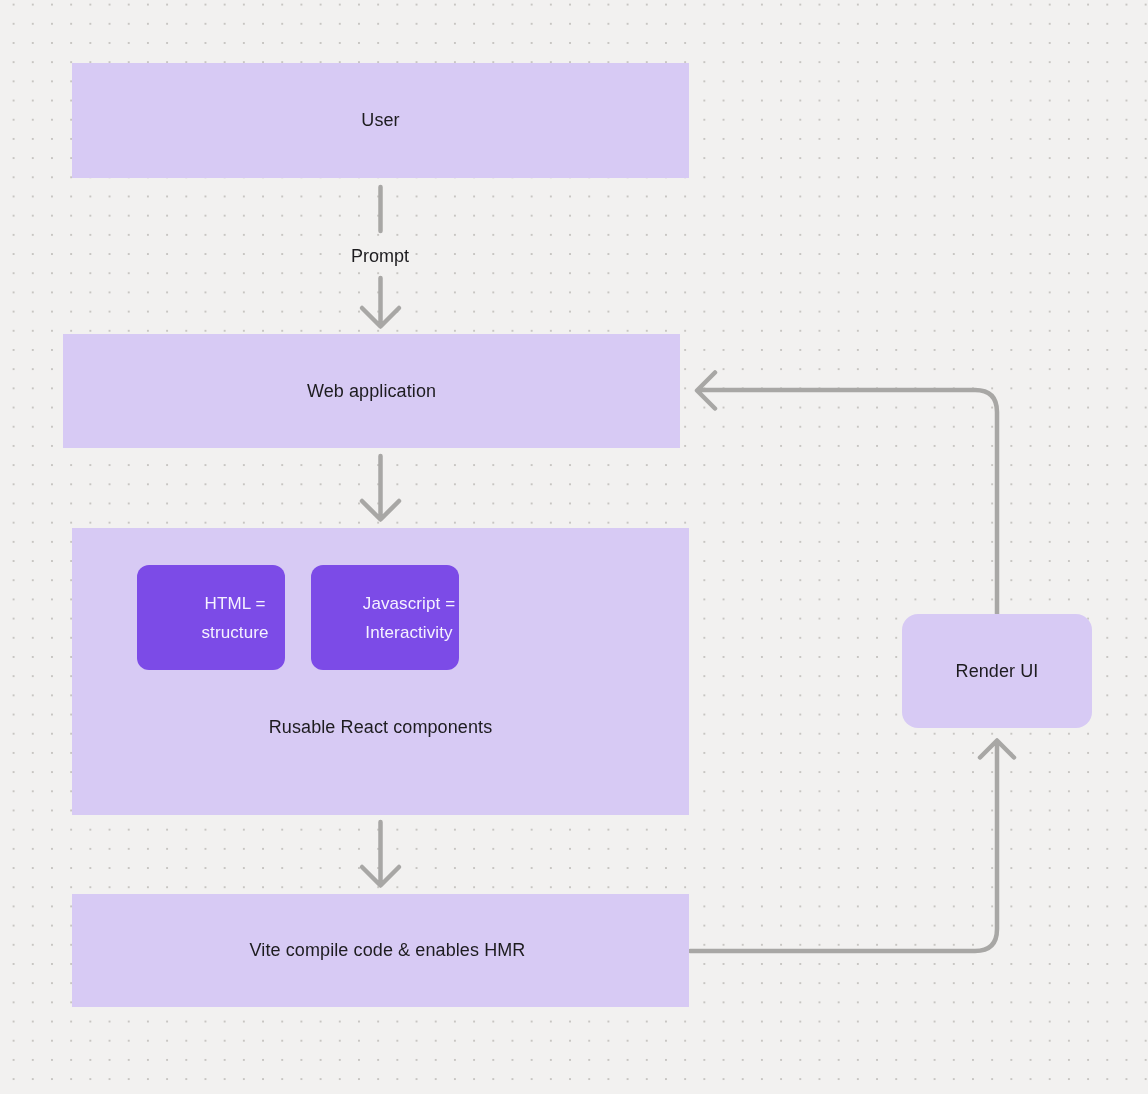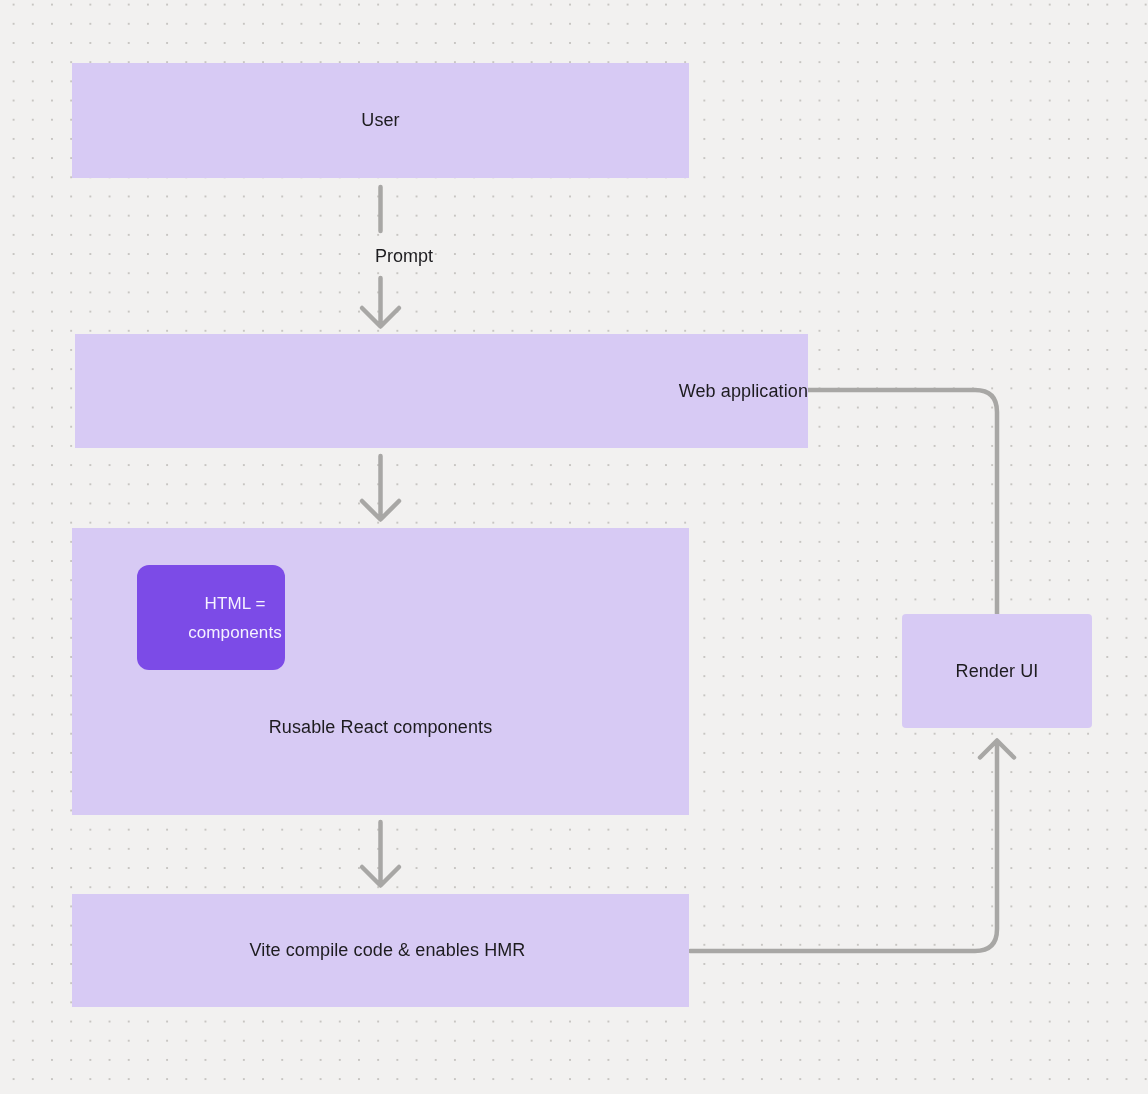--- a/index.html
+++ b/index.html
@@ -46,24 +46,24 @@
     align-items: center;
     justify-content: center;
     background: var(--accent-light);
     border-radius: 0;
     color: var(--text-color);
     font-size: 18px;
     letter-spacing: 0.1px;
   }
 
   .node-user          { left: 72px;  top: 63px;  width: 617px; height: 115px; }
-  .node-webapp        { left: 75px;  top: 334px; width: 733px; height: 114px; justify-content: flex-end; }
+  .node-webapp        { left: 63px;  top: 334px; width: 617px; height: 114px; }
   .node-group         { left: 72px;  top: 528px; width: 617px; height: 287px; display: block; }
   .node-vite          { left: 72px;  top: 894px; width: 617px; height: 113px; padding-left: 14px; }
-  .node-render        { left: 902px; top: 614px; width: 190px; height: 114px; border-radius: 4px; }
+  .node-render        { left: 902px; top: 614px; width: 190px; height: 114px; border-radius: 16px; }
 
   .group-row {
     position: absolute;
     left: 65px; top: 37px;
     display: flex;
     gap: 26px;
   }
   .component-box {
     width: 148px;
     height: 105px;
@@ -87,21 +87,20 @@
     color: var(--text-color);
     font-size: 18px;
   }
 
   .edge-label {
     position: absolute;
     left: 380px; top: 256px;
     transform: translate(-50%, -50%);
     color: var(--text-color);
     font-size: 18px;
-    margin-left: 24px;
   }
 </style>
 </head>
 <body>
 
 <div class="canvas">
 
   <svg class="arrow-layer" viewBox="0 0 1148 1094">
 
     <path d="M 380.5 187 L 380.5 231"></path>
@@ -124,21 +123,25 @@
   <div class="edge-label">Prompt</div>
 
   <div class="node node-webapp">
     <span>Web application</span>
   </div>
 
   <div class="node node-group">
     <div class="group-row">
       <div class="component-box">
         <span>HTML =</span>
-        <span>components</span>
+        <span>structure</span>
+      </div>
+      <div class="component-box">
+        <span>Javascript =</span>
+        <span>Interactivity</span>
       </div>
     </div>
     <div class="group-caption">Rusable React components</div>
   </div>
 
   <div class="node node-vite">
     <span>Vite compile code &amp; enables HMR</span>
   </div>
 
   <div class="node node-render">

